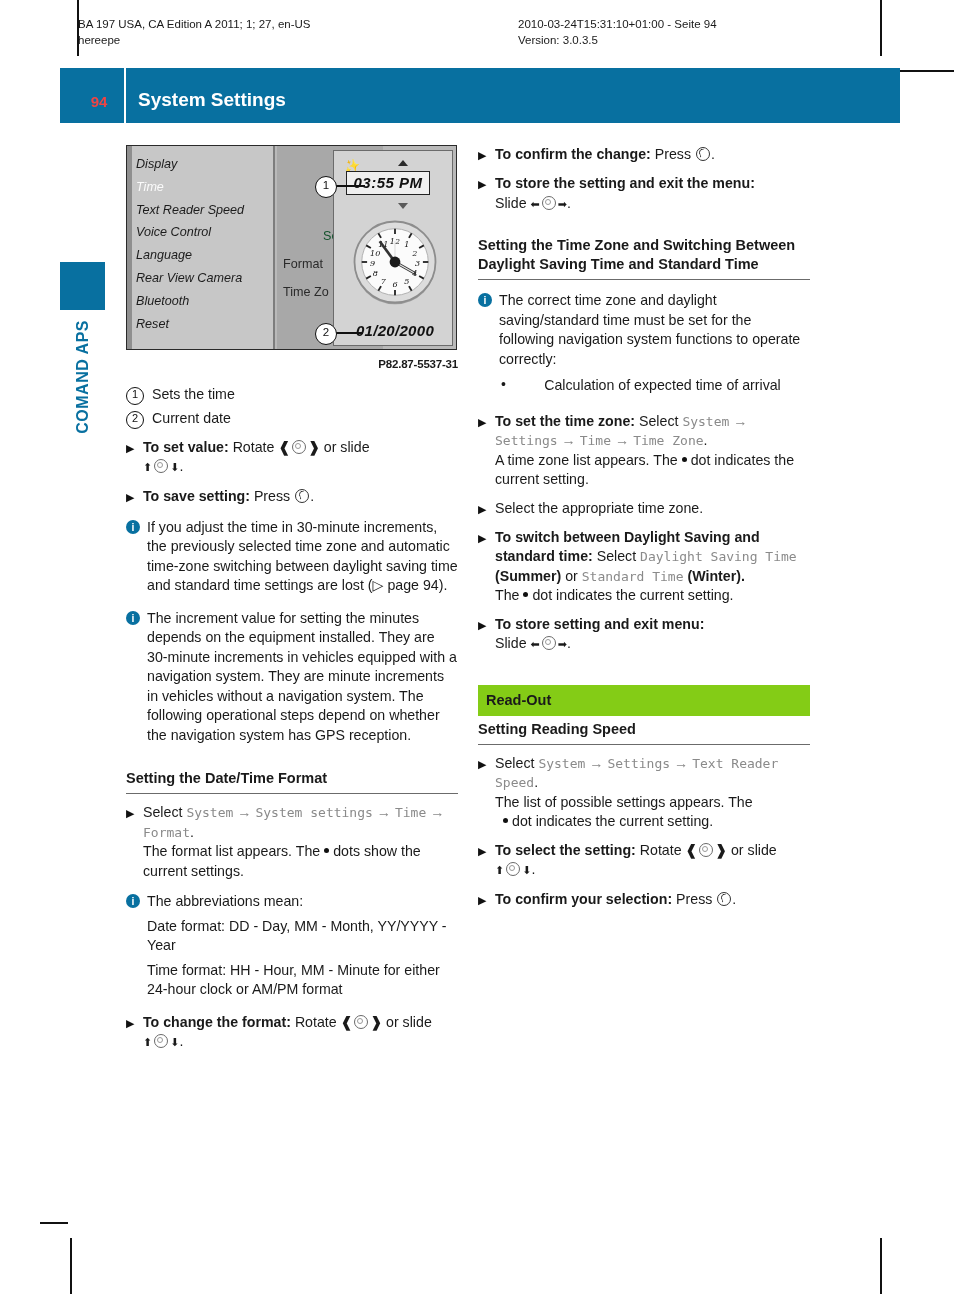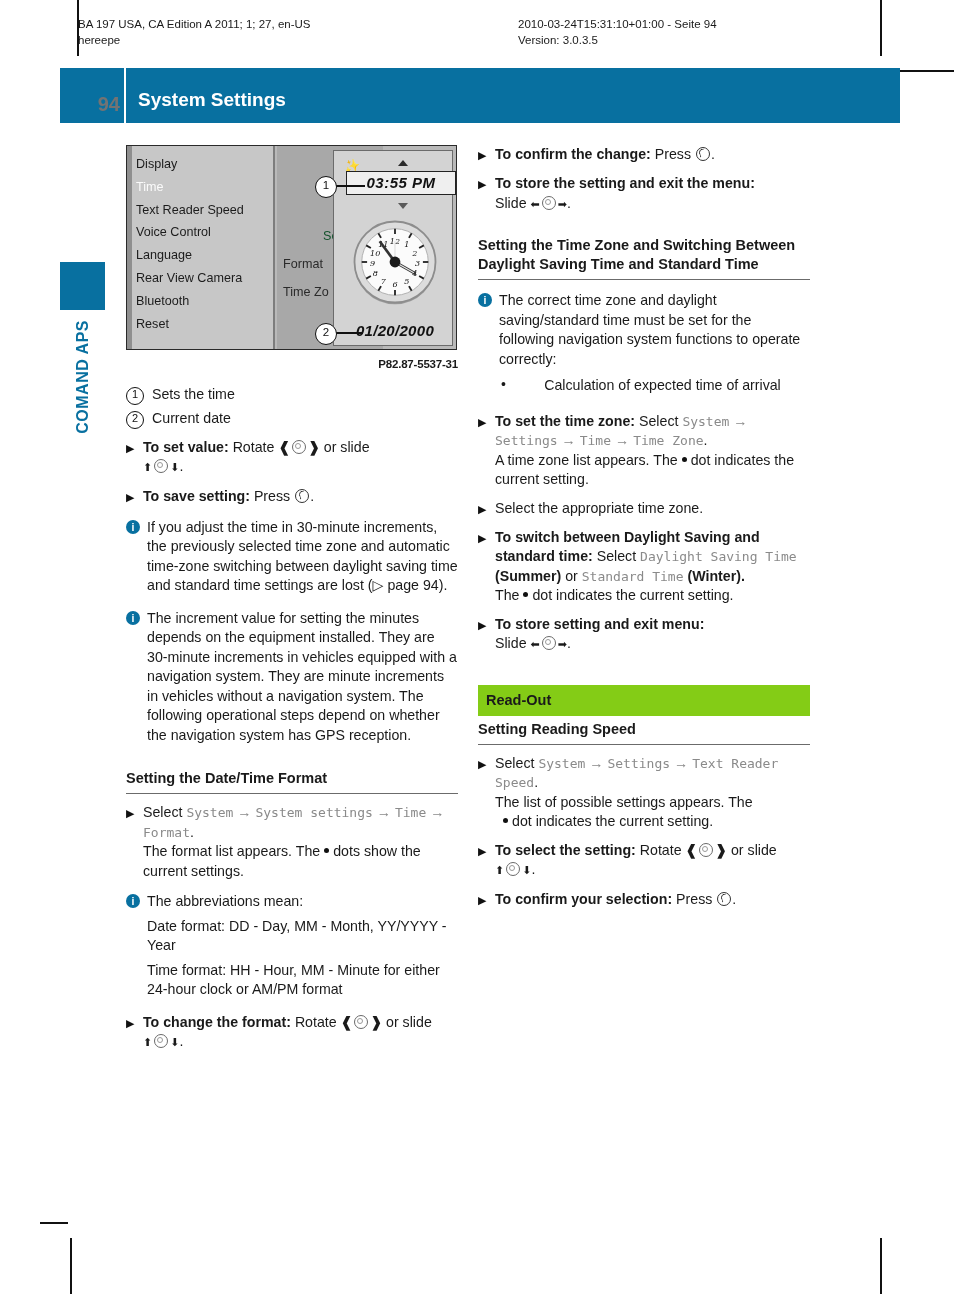--- a/index.html
+++ b/index.html
@@ -40,24 +40,24 @@
     top: 68px;
     width: 840px;
     height: 55px;
     background: #0870a0;
   }
   .header-pageno {
     position: absolute;
     left: 78px;
     top: 93px;
     width: 42px;
-    text-align: right;
-    font-size: 20px;
-    font-weight: bold;
-    color: #737373;
+    text-align: center;
+    font-size: 15px;
+    font-weight: bold;
+    color: #ef4444;
     letter-spacing: 0px;
   }
   .header-divider {
     position: absolute;
     left: 124px;
     top: 68px;
     width: 2px;
     height: 55px;
     background: #ffffff;
   }
@@ -129,20 +129,21 @@
     box-sizing: border-box;
   }
   .cs-leftbar {
     position: absolute; left: 0; top: 0;
     width: 5px; height: 100%;
     background: #8f8f8f;
   }
   .cs-menu {
     position: absolute; left: 9px; top: 7px;
     width: 140px;
+    font-style: italic;
   }
   .cs-menu-item {
     font-size: 12.6px;
     line-height: 22.8px;
     color: #1c1c1c;
     white-space: nowrap;
   }
   .cs-menu-item.selected { color: #fbfbfb; }
   .cs-midpanel {
     position: absolute; left: 150px; top: 0;
@@ -180,21 +181,21 @@
   }
   .cs-arrow-dn {
     position: absolute; left: 64px; top: 52px;
     width: 0; height: 0;
     border-left: 5px solid transparent;
     border-right: 5px solid transparent;
     border-top: 6px solid #5a5a5a;
   }
   .cs-timebox {
     position: absolute; left: 12px; top: 20px;
-    width: 110px; height: 24px;
+    width: 84px; height: 24px;
     background: #efefef;
     border: 1px solid #222;
     box-sizing: border-box;
     font-size: 15px;
     font-style: italic;
     font-weight: bold;
     text-align: center;
     line-height: 22px;
     color: #111;
     letter-spacing: 0.5px;

